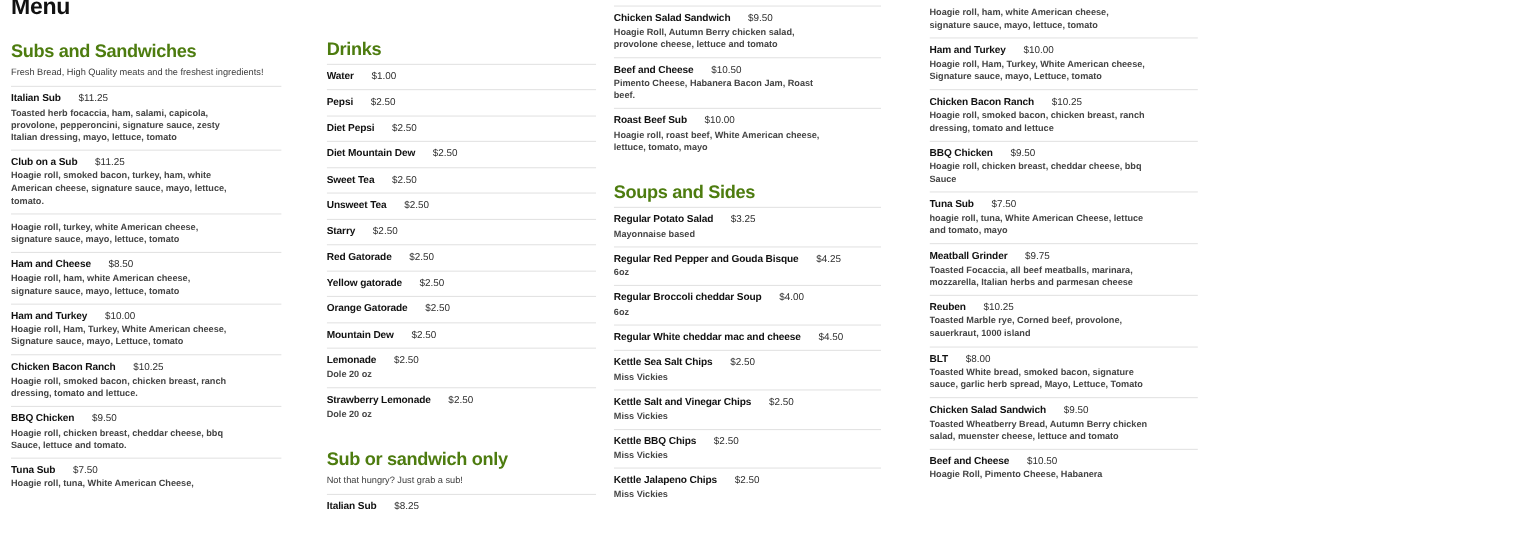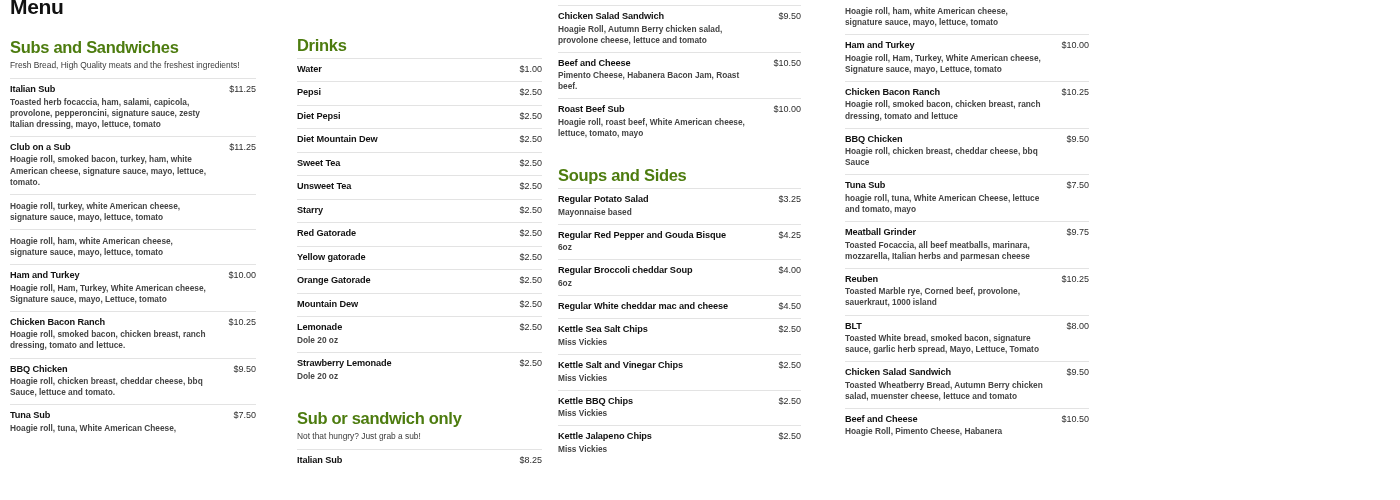--- a/index.html
+++ b/index.html
@@ -61,21 +61,20 @@
 
   .item {
     border-top: 1px solid #e3e3e3;
     padding: 5px 0 6px 0;
   }
   .item.no-rule { border-top: none; }
 
   .item-head {
     display: flex;
     align-items: baseline;
-    justify-content: space-between;
     gap: 16px;
   }
   .item-name {
     font-size: 9.2px;
     font-weight: bold;
     letter-spacing: -0.1px;
     line-height: 1.25;
     color: #111;
     white-space: nowrap;
   }
@@ -117,20 +116,24 @@
         <div class="item-head">
           <div class="item-name">Club on a Sub</div>
           <div class="item-price">$11.25</div>
         </div>
         <div class="item-desc">Hoagie roll, smoked bacon, turkey, ham, white American cheese, signature sauce, mayo, lettuce, tomato.</div>
       </div>
       <div class="item">
         <div class="item-desc">Hoagie roll, turkey, white American cheese, signature sauce, mayo, lettuce, tomato</div>
       </div>
       <div class="item">
+        <div class="item-head">
+          <div class="item-name">Ham and Cheese</div>
+          <div class="item-price">$8.50</div>
+        </div>
         <div class="item-desc">Hoagie roll, ham, white American cheese, signature sauce, mayo, lettuce, tomato</div>
       </div>
       <div class="item">
         <div class="item-head">
           <div class="item-name">Ham and Turkey</div>
           <div class="item-price">$10.00</div>
         </div>
         <div class="item-desc">Hoagie roll, Ham, Turkey, White American cheese, Signature sauce, mayo, Lettuce, tomato</div>
       </div>
       <div class="item">

